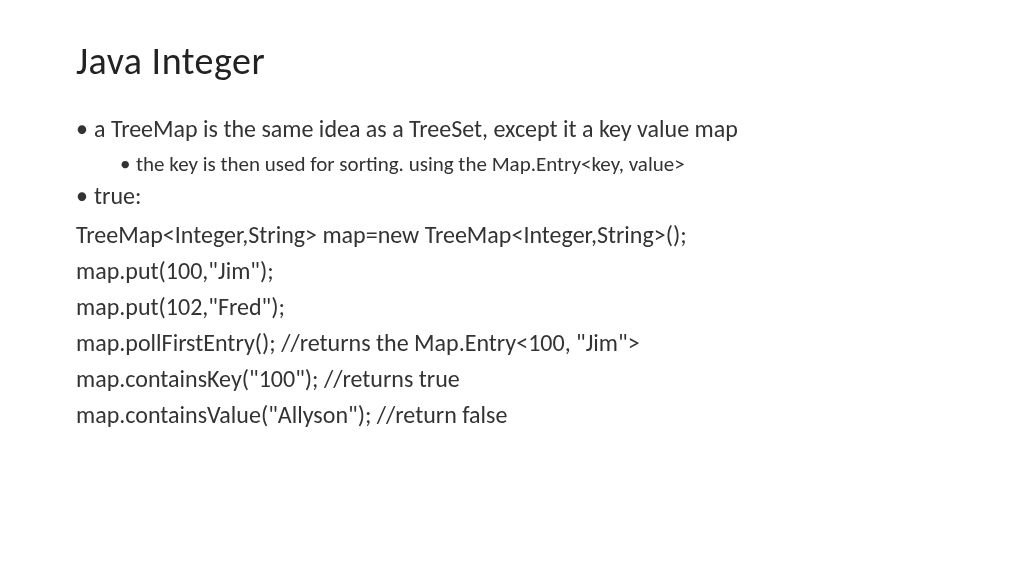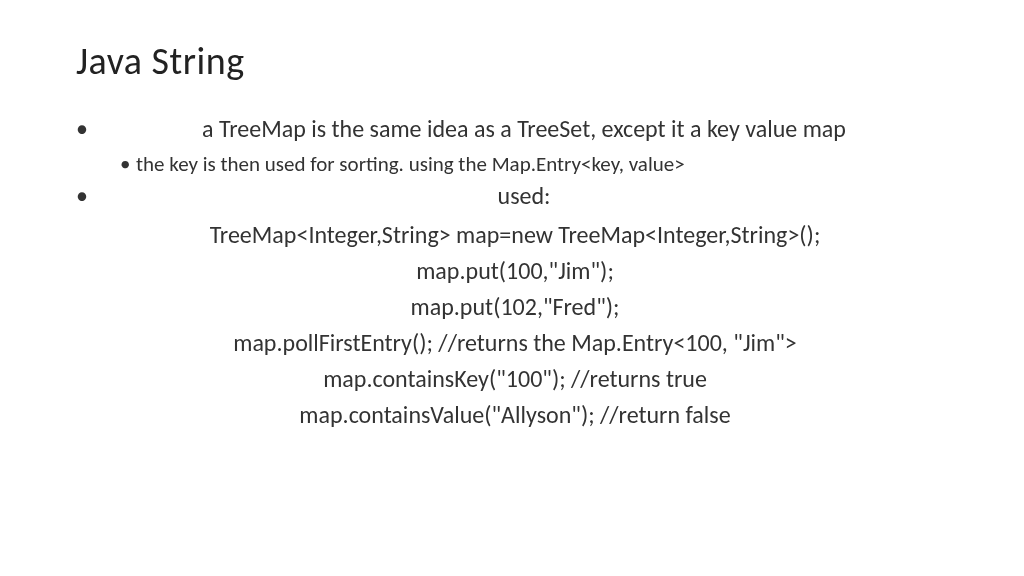--- a/index.html
+++ b/index.html
@@ -22,21 +22,20 @@
       margin-bottom: 28px;
       letter-spacing: 0.5px;
     }
     .bullet-level-1 {
       font-size: 24px;
       color: #333333;
       padding-left: 18px;
       position: relative;
       line-height: 1.4;
       margin-bottom: 4px;
-      text-align: center;
     }
     .bullet-level-1::before {
       content: "•";
       position: absolute;
       left: 0;
       top: 0;
     }
     .bullet-level-2 {
       font-size: 21px;
       color: #333333;
@@ -48,30 +47,29 @@
       content: "•";
       position: absolute;
       left: 44px;
       top: 0;
     }
     .code-line {
       font-size: 24px;
       color: #333333;
       line-height: 1.5;
       padding-left: 0;
-      text-align: center;
     }
   </style>
 </head>
 <body>
 
-<h1 class="slide-title">Java String</h1>
+<h1 class="slide-title">Java Integer</h1>
 
 <div class="bullet-level-1">a TreeMap is the same idea as a TreeSet, except it a key value map</div>
 <div class="bullet-level-2">the key is then used for sorting.  using the Map.Entry&lt;key, value&gt;</div>
-<div class="bullet-level-1">used:</div>
+<div class="bullet-level-1">true:</div>
 
 <div class="code-line">TreeMap&lt;Integer,String&gt; map=new TreeMap&lt;Integer,String&gt;();</div>
 <div class="code-line">map.put(100,"Jim");</div>
 <div class="code-line">map.put(102,"Fred");</div>
 <div class="code-line">map.pollFirstEntry(); //returns the Map.Entry&lt;100, "Jim"&gt;</div>
 <div class="code-line">map.containsKey("100"); //returns true</div>
 <div class="code-line">map.containsValue("Allyson"); //return false</div>
 
 </body></html>

